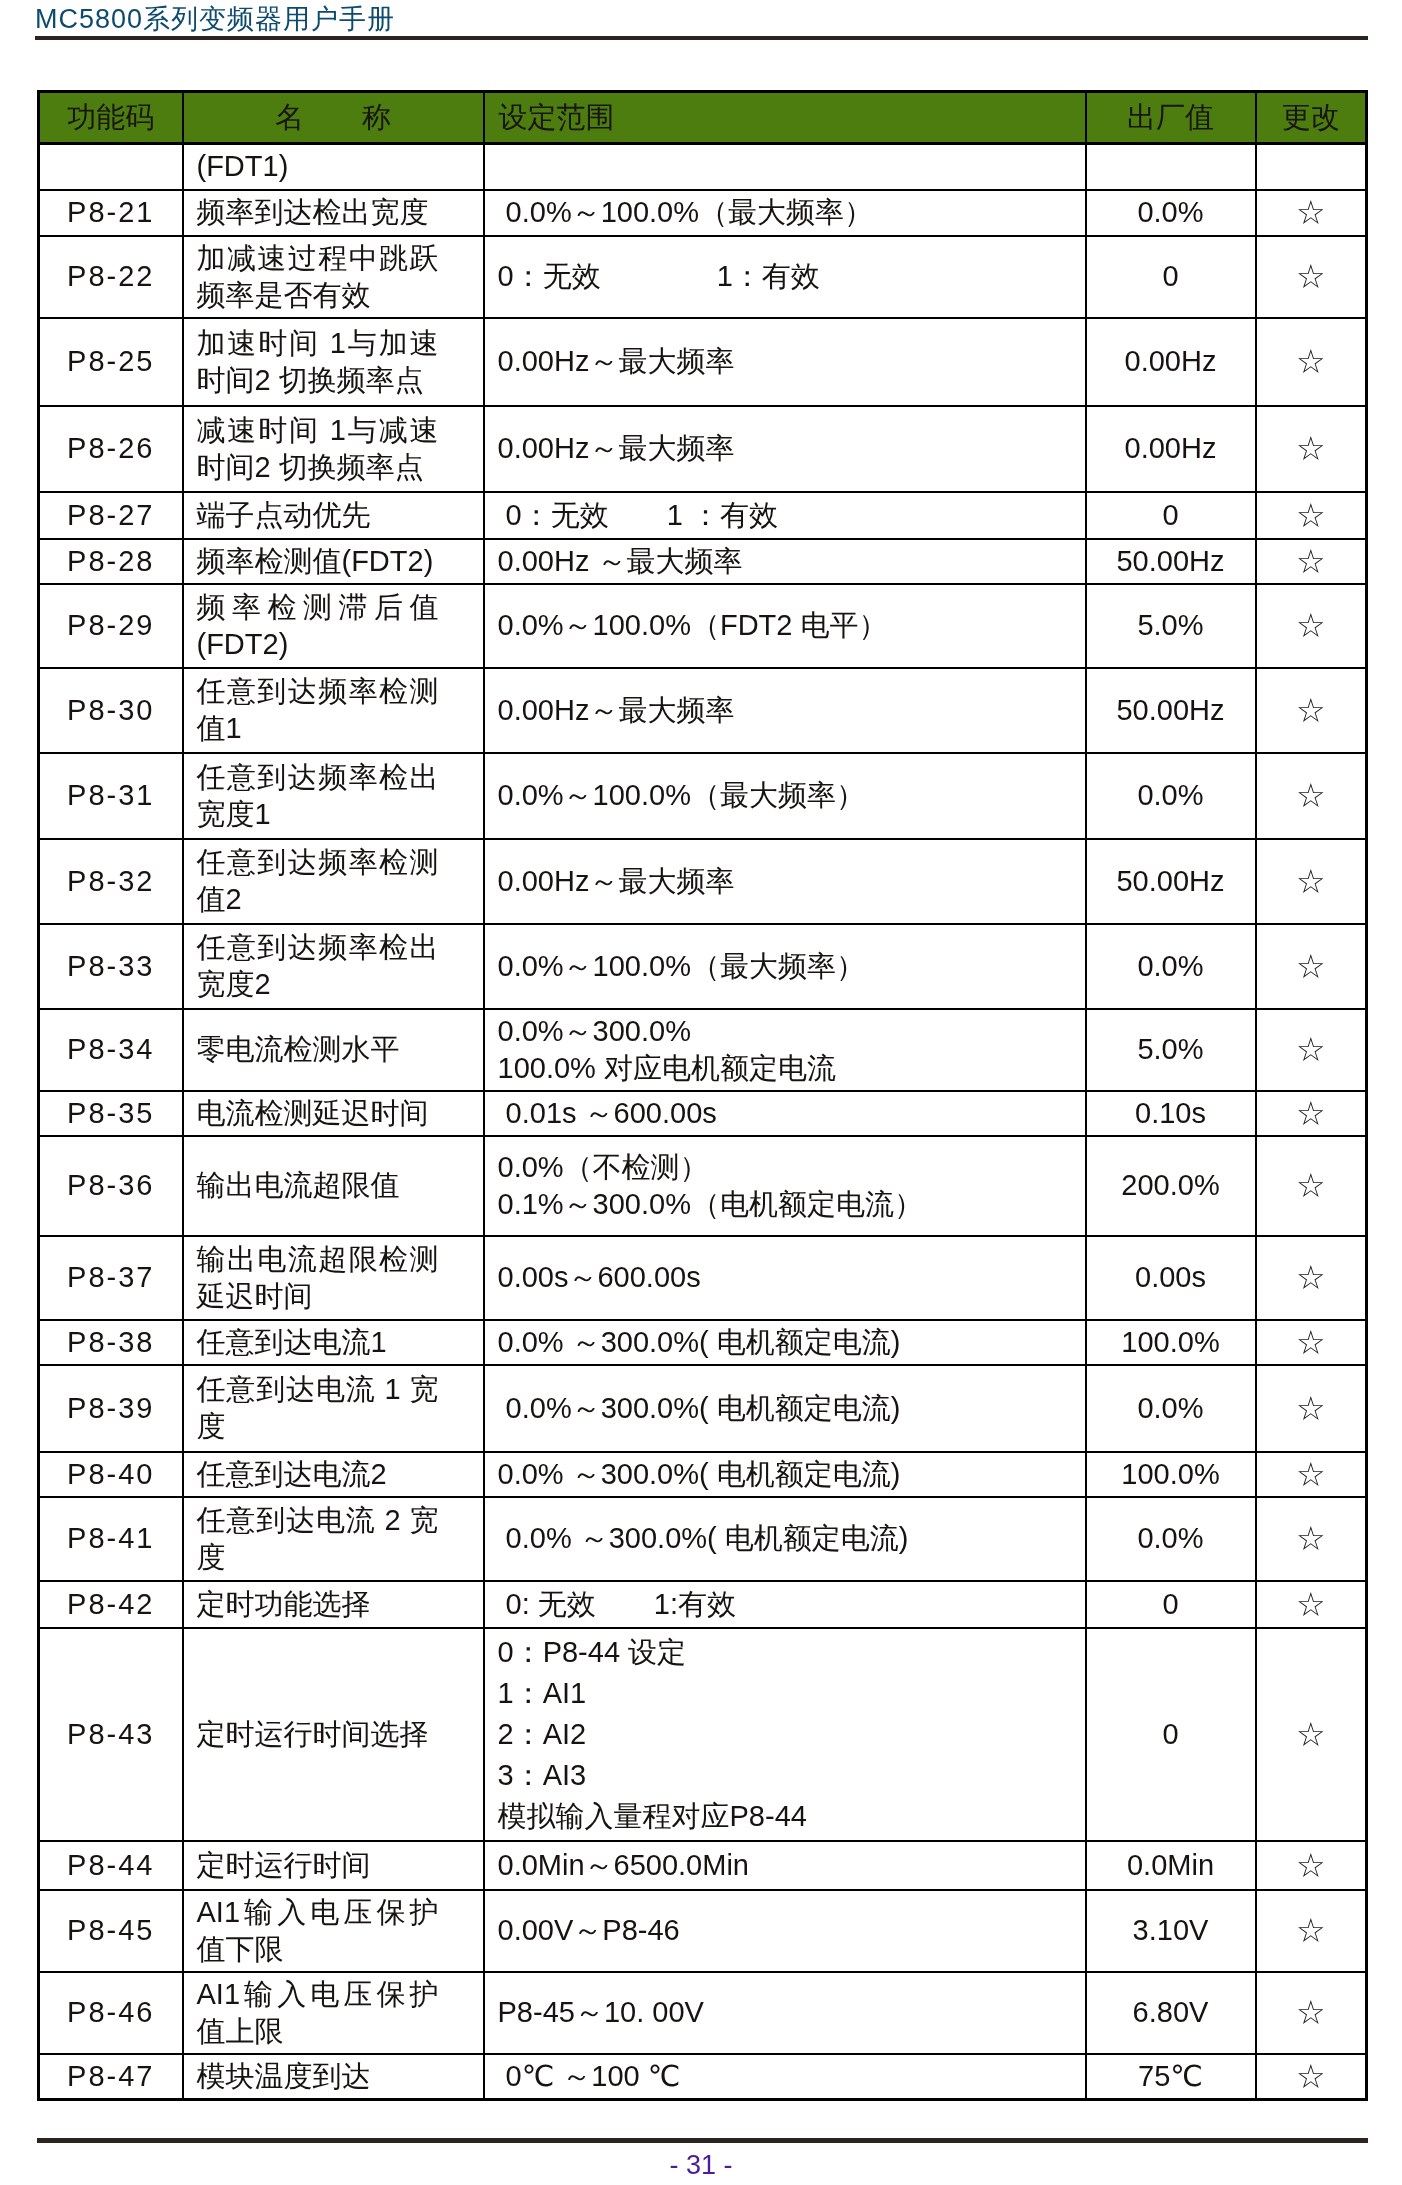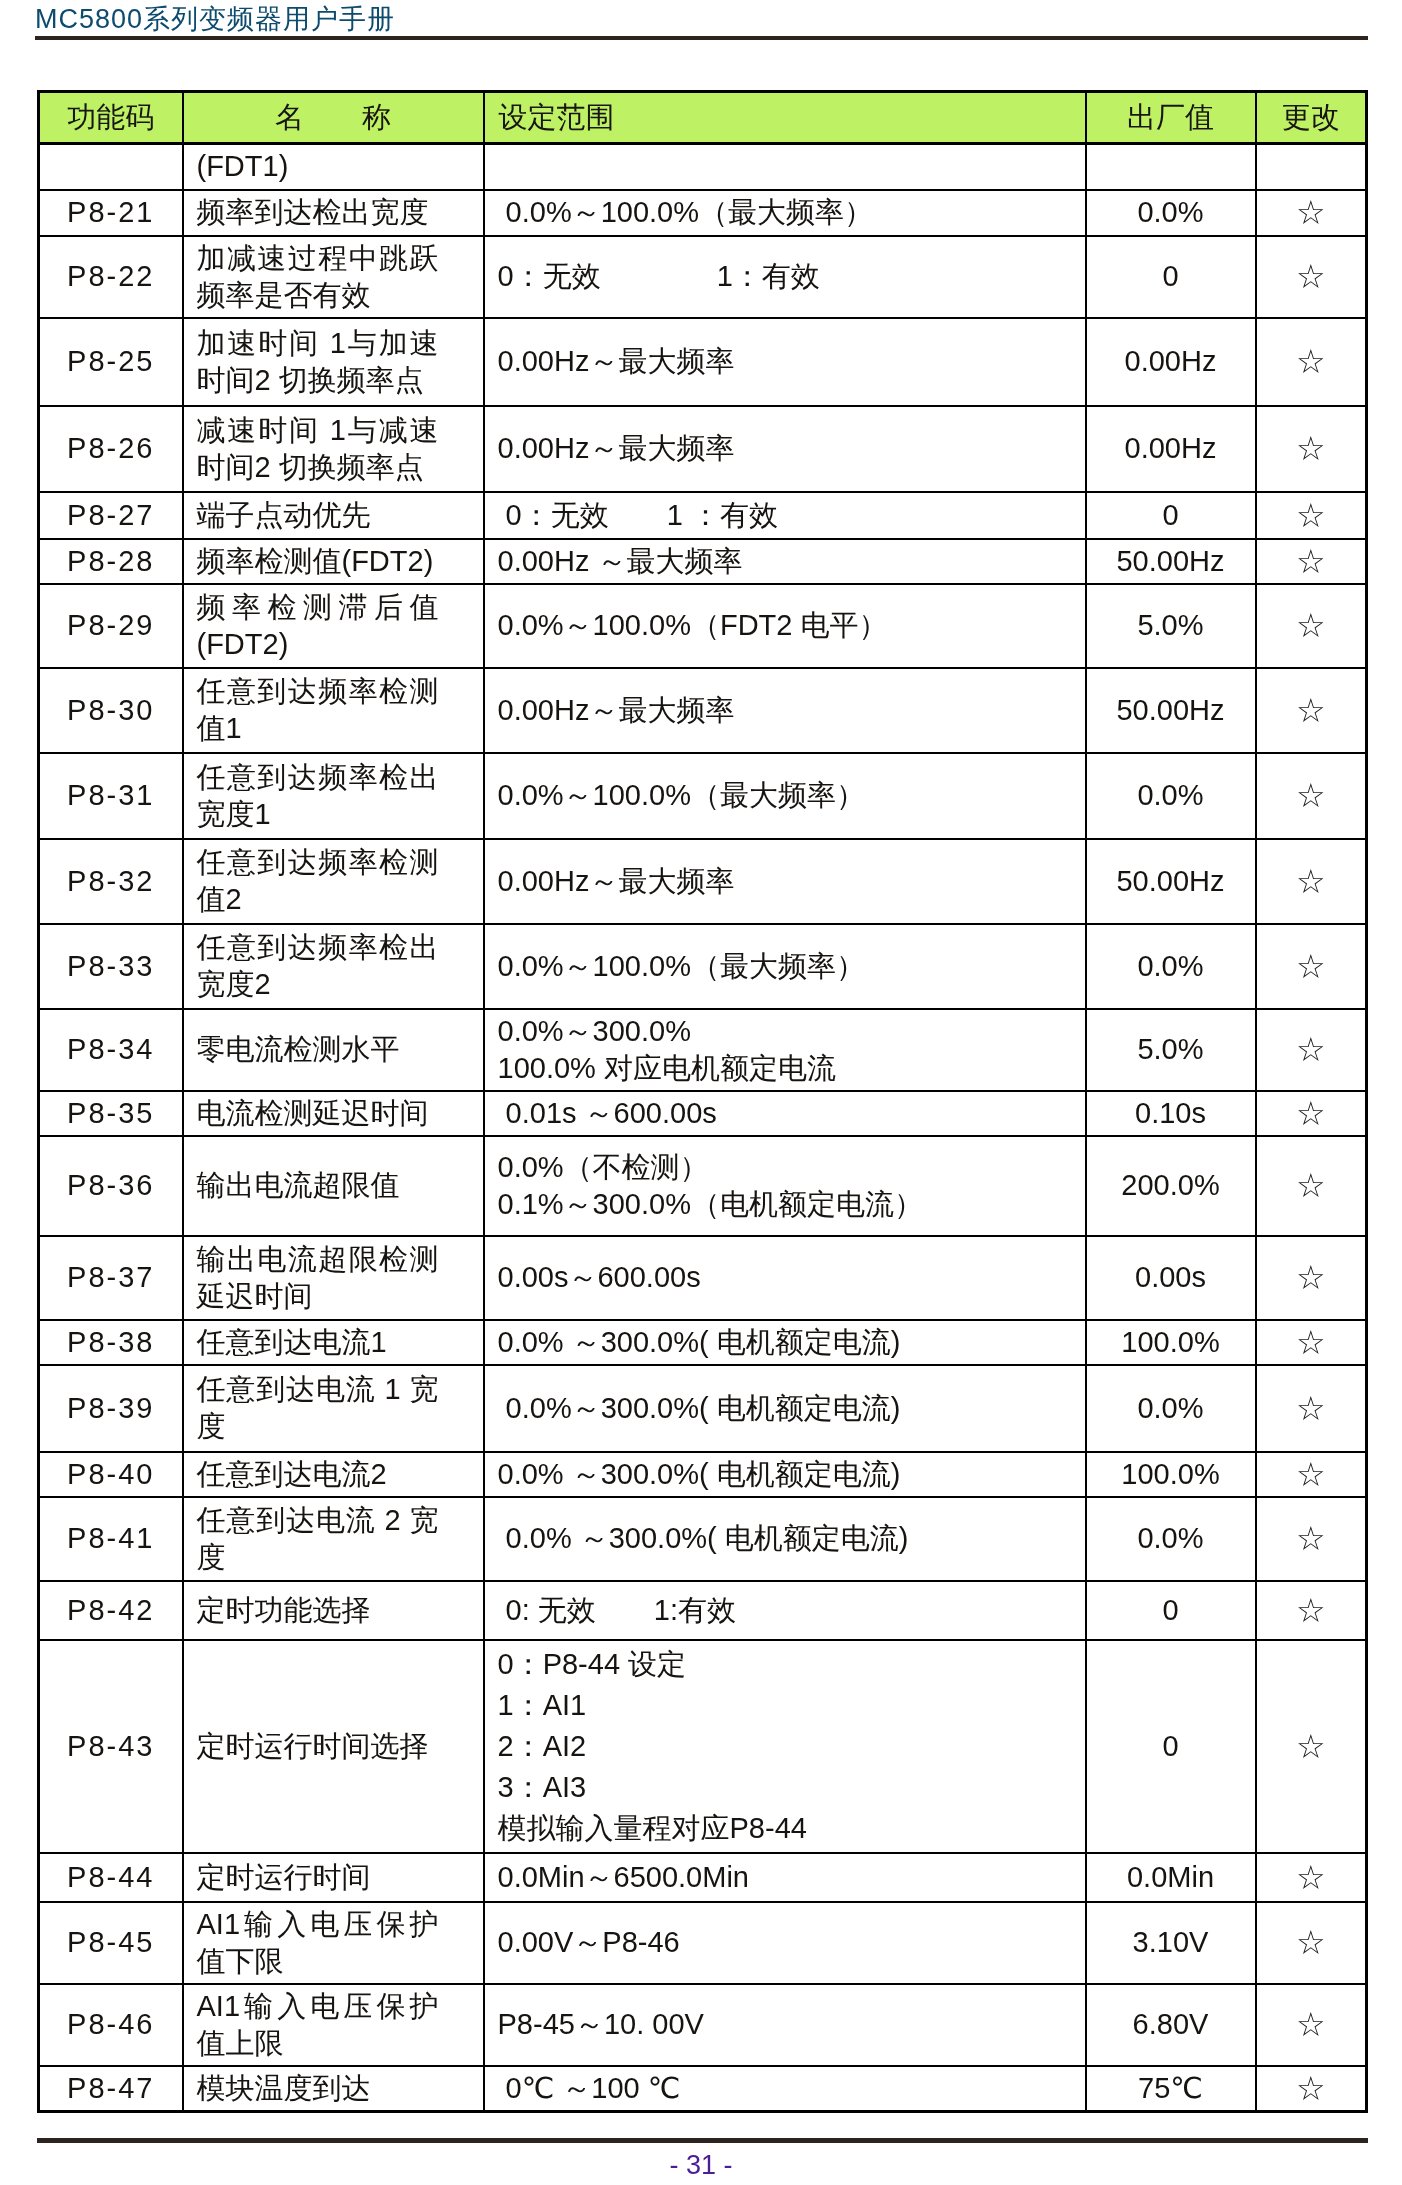--- a/index.html
+++ b/index.html
@@ -35,21 +35,21 @@
     border: 3px solid #000;
   }
   col.w-code    { width: 144px; }
   col.w-name    { width: 301px; }
   col.w-range   { width: 602px; }
   col.w-factory { width: 170px; }
   col.w-change  { width: 111px; }
 
   th, td { border: 2px solid #000; vertical-align: middle; }
 
-  thead tr { height: 52px; background: #bef264; }
+  thead tr { height: 52px; background: #4d7c0f; }
   th {
     font-size: 29px; font-weight: normal; color: #181512;
     border-bottom: 3px solid #000;
     text-align: center; padding: 0;
   }
   th.h-range { text-align: left; padding-left: 14px; }
 
   td { font-size: 29px; line-height: 37px; color: #161310; padding: 0; }
 
   .c-code    { text-align: center; letter-spacing: 2px; }
@@ -72,21 +72,21 @@
   tbody tr:nth-child(11) { height: 85px; }   
   tbody tr:nth-child(12) { height: 85px; }   
   tbody tr:nth-child(13) { height: 78px; }   
   tbody tr:nth-child(14) { height: 36px; }   
   tbody tr:nth-child(15) { height: 100px; }  
   tbody tr:nth-child(16) { height: 84px; }   
   tbody tr:nth-child(17) { height: 44px; padding-left: 32px; }   
   tbody tr:nth-child(18) { height: 87px; }   
   tbody tr:nth-child(19) { height: 44px; padding-left: 32px; }   
   tbody tr:nth-child(20) { height: 84px; }   
-  tbody tr:nth-child(21) { height: 59px; }   
+  tbody tr:nth-child(21) { height: 47px; }   
   tbody tr:nth-child(22) { height: 208px; }  
   tbody tr:nth-child(22) td { line-height: 41px; }
   tbody tr:nth-child(23) { height: 49px; }   
   tbody tr:nth-child(24) { height: 76px; }   
   tbody tr:nth-child(25) { height: 82px; }   
   tbody tr:nth-child(26) { height: 43px; }   
 
   
   .footer-rule {
     position: absolute; left: 37px; top: 2138px;

